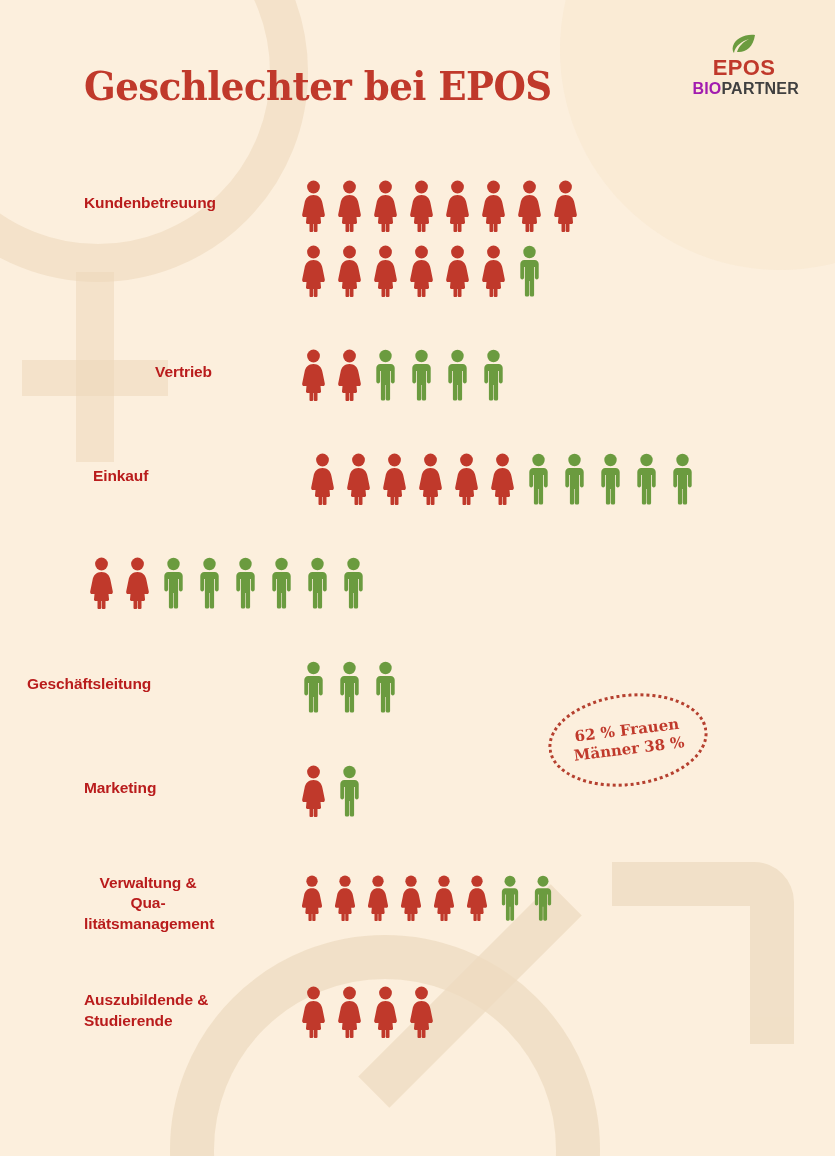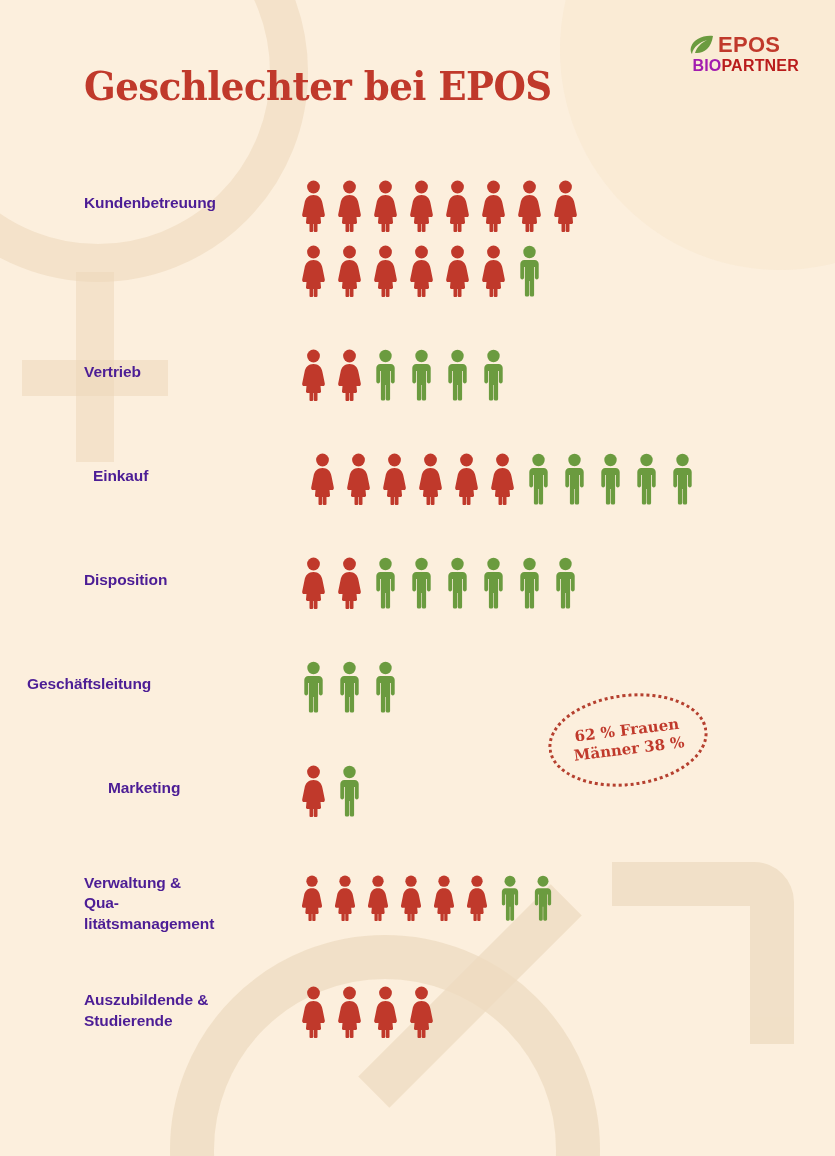--- a/index.html
+++ b/index.html
@@ -124,22 +124,23 @@
     position: absolute;
     right: 36px;
     top: 34px;
     width: 110px;
     text-align: right;
     line-height: 1;
   }
   .logo-top {
     display: flex;
     align-items: center;
-    justify-content: flex-start;
+    justify-content: space-between;
     gap: 3px;
+    flex-direction: column;
   }
   .leaf-icon {
     width: 26px;
     height: 20px;
     display: block;
   }
   .logo-epos {
     font-family: "Liberation Sans", sans-serif;
     font-weight: 700;
     font-size: 22px;
@@ -147,21 +148,21 @@
     letter-spacing: 0.3px;
   }
   .logo-bottom {
     margin-top: 2px;
     font-family: "Liberation Sans", sans-serif;
     font-weight: 700;
     font-size: 16px;
     letter-spacing: 0.2px;
   }
   .logo-bio { color: #a21caf; }
-  .logo-partner { color: #b91c1c; }
+  .logo-partner { color: #404040; }
 
   
   .rows {
     position: absolute;
     left: 0;
     top: 176px;
     right: 0;
   }
   .row {
     position: relative;
@@ -170,24 +171,24 @@
     width: 100%;
   }
   .row-label {
     width: 212px;
     padding-left: 84px;
     box-sizing: border-box;
     font-family: "Liberation Sans", sans-serif;
     font-weight: 700;
     font-size: 15.5px;
     line-height: 1.32;
-    color: #4c1d95;
+    color: #b91c1c;
     letter-spacing: -0.1px;
   }
-  .row-label.indent { padding-left: 108px; }
+  .row-label.indent { padding-left: 84px; }
 
   .row-figures {
     flex: 1;
     padding-left: 88px;
     box-sizing: border-box;
   }
   .fig-line {
     display: flex;
     align-items: flex-end;
     gap: 9px;
@@ -368,21 +369,21 @@
             <span>
               <svg class="figure " viewBox="0 0 27 52" xmlns="http://www.w3.org/2000/svg">
                 <circle cx="13.5" cy="7" r="6.2" fill="#6b9b3f"></circle>
                 <path d="M8.3 15h10.4c2.3 0 4 1.7 4 4v13.5c0 1.1-.8 1.9-1.9 1.9s-1.9-.8-1.9-1.9V22h-.8v28.1c0 .9-.6 1.5-1.5 1.5h-1.3c-.9 0-1.5-.6-1.5-1.5V36h-.6v14.1c0 .9-.6 1.5-1.5 1.5h-1.3c-.9 0-1.5-.6-1.5-1.5V22h-.8v10.5c0 1.1-.8 1.9-1.9 1.9s-1.9-.8-1.9-1.9V19c0-2.3 1.7-4 4-4z" fill="#6b9b3f"></path>
               </svg>
             </span>
           </div>
         </div>
       </div>
       <div class="row" style="margin-bottom: 48px;">
-        <div class="row-label" style="padding-top: 17px;">
+        <div class="row-label" style="padding-top: 17px; text-align: right;">
           <div>Vertrieb</div>
         </div>
         <div class="row-figures">
           <div class="fig-line">
             <span>
               <svg class="figure " viewBox="0 0 27 52" xmlns="http://www.w3.org/2000/svg">
                 <circle cx="13.5" cy="7" r="6.4" fill="#c0392b"></circle>
                 <path d="M13.5 15c-5.2 0-8 3-9 8.2L2.2 34.5c-.3 1.6.7 2.6 2 2.6h2.3l-.5 5.2c-.1 1 .5 1.7 1.4 1.7h2.1v7.1c0 .5.4.9.9.9h1.9c.5 0 .9-.4.9-.9v-7.1h.6v7.1c0 .5.4.9.9.9h1.9c.5 0 .9-.4.9-.9v-7.1h2.1c.9 0 1.5-.7 1.4-1.7l-.5-5.2h2.3c1.3 0 2.3-1 2-2.6L22.5 23.2c-1-5.2-3.8-8.2-9-8.2z" fill="#c0392b"></path>
               </svg>
             </span>
@@ -488,23 +489,20 @@
             <span>
               <svg class="figure " viewBox="0 0 27 52" xmlns="http://www.w3.org/2000/svg">
                 <circle cx="13.5" cy="7" r="6.2" fill="#6b9b3f"></circle>
                 <path d="M8.3 15h10.4c2.3 0 4 1.7 4 4v13.5c0 1.1-.8 1.9-1.9 1.9s-1.9-.8-1.9-1.9V22h-.8v28.1c0 .9-.6 1.5-1.5 1.5h-1.3c-.9 0-1.5-.6-1.5-1.5V36h-.6v14.1c0 .9-.6 1.5-1.5 1.5h-1.3c-.9 0-1.5-.6-1.5-1.5V22h-.8v10.5c0 1.1-.8 1.9-1.9 1.9s-1.9-.8-1.9-1.9V19c0-2.3 1.7-4 4-4z" fill="#6b9b3f"></path>
               </svg>
             </span>
           </div>
         </div>
       </div>
       <div class="row" style="margin-bottom: 48px;">
-        <div class="row-label" style="padding-top: 17px;">
-          <div>Disposition</div>
-        </div>
         <div class="row-figures">
           <div class="fig-line">
             <span>
               <svg class="figure " viewBox="0 0 27 52" xmlns="http://www.w3.org/2000/svg">
                 <circle cx="13.5" cy="7" r="6.4" fill="#c0392b"></circle>
                 <path d="M13.5 15c-5.2 0-8 3-9 8.2L2.2 34.5c-.3 1.6.7 2.6 2 2.6h2.3l-.5 5.2c-.1 1 .5 1.7 1.4 1.7h2.1v7.1c0 .5.4.9.9.9h1.9c.5 0 .9-.4.9-.9v-7.1h.6v7.1c0 .5.4.9.9.9h1.9c.5 0 .9-.4.9-.9v-7.1h2.1c.9 0 1.5-.7 1.4-1.7l-.5-5.2h2.3c1.3 0 2.3-1 2-2.6L22.5 23.2c-1-5.2-3.8-8.2-9-8.2z" fill="#c0392b"></path>
               </svg>
             </span>
             <span>
               <svg class="figure " viewBox="0 0 27 52" xmlns="http://www.w3.org/2000/svg">
@@ -593,21 +591,21 @@
             <span>
               <svg class="figure " viewBox="0 0 27 52" xmlns="http://www.w3.org/2000/svg">
                 <circle cx="13.5" cy="7" r="6.2" fill="#6b9b3f"></circle>
                 <path d="M8.3 15h10.4c2.3 0 4 1.7 4 4v13.5c0 1.1-.8 1.9-1.9 1.9s-1.9-.8-1.9-1.9V22h-.8v28.1c0 .9-.6 1.5-1.5 1.5h-1.3c-.9 0-1.5-.6-1.5-1.5V36h-.6v14.1c0 .9-.6 1.5-1.5 1.5h-1.3c-.9 0-1.5-.6-1.5-1.5V22h-.8v10.5c0 1.1-.8 1.9-1.9 1.9s-1.9-.8-1.9-1.9V19c0-2.3 1.7-4 4-4z" fill="#6b9b3f"></path>
               </svg>
             </span>
           </div>
         </div>
       </div>
       <div class="row" style="margin-bottom: 48px;">
-        <div class="row-label" style="padding-top: 8px;">
+        <div class="row-label" style="padding-top: 8px; text-align: center;">
           <div>Verwaltung &amp; Qua-</div>
           <div>litätsmanagement</div>
         </div>
         <div class="row-figures">
           <div class="fig-line">
             <span>
               <svg class="figure small" viewBox="0 0 27 52" xmlns="http://www.w3.org/2000/svg">
                 <circle cx="13.5" cy="7" r="6.4" fill="#c0392b"></circle>
                 <path d="M13.5 15c-5.2 0-8 3-9 8.2L2.2 34.5c-.3 1.6.7 2.6 2 2.6h2.3l-.5 5.2c-.1 1 .5 1.7 1.4 1.7h2.1v7.1c0 .5.4.9.9.9h1.9c.5 0 .9-.4.9-.9v-7.1h.6v7.1c0 .5.4.9.9.9h1.9c.5 0 .9-.4.9-.9v-7.1h2.1c.9 0 1.5-.7 1.4-1.7l-.5-5.2h2.3c1.3 0 2.3-1 2-2.6L22.5 23.2c-1-5.2-3.8-8.2-9-8.2z" fill="#c0392b"></path>
               </svg>

